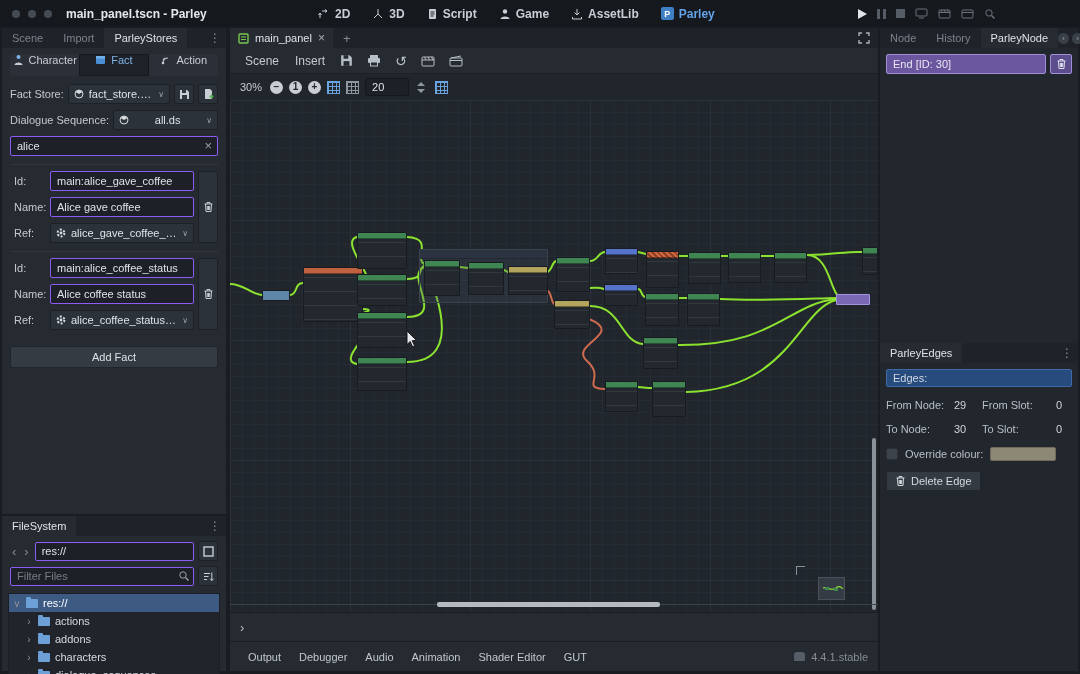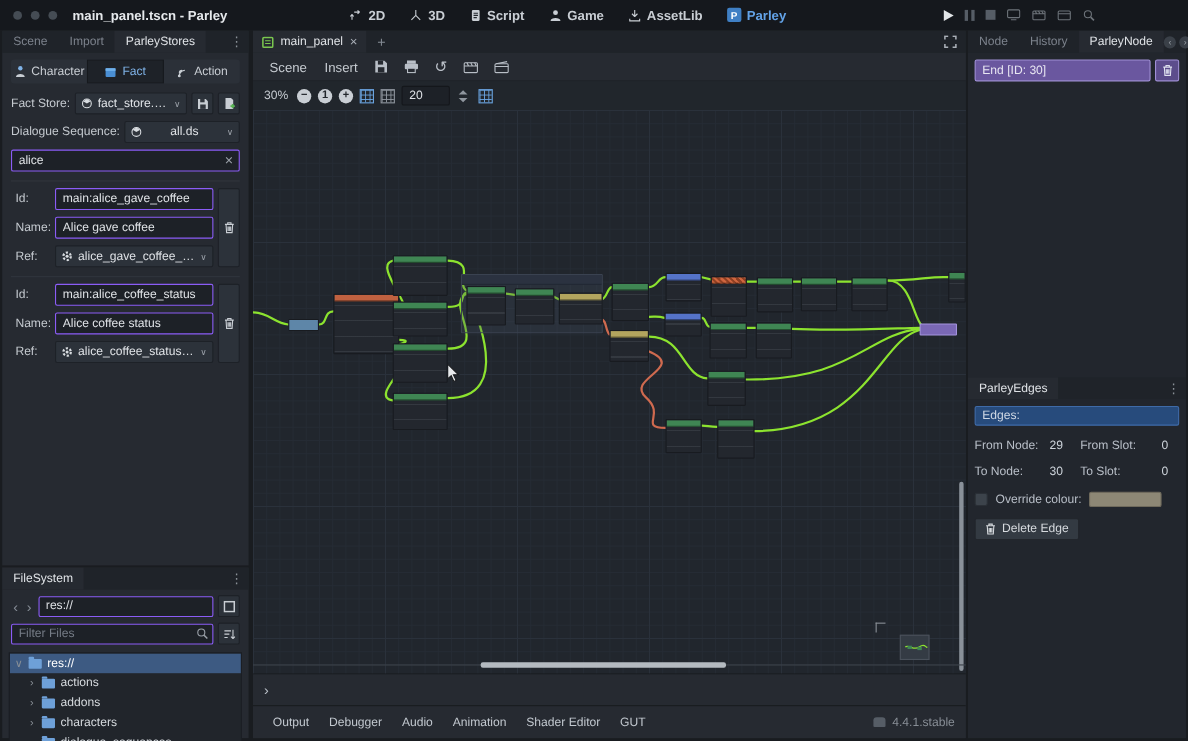--- a/index.html
+++ b/index.html
@@ -35,21 +35,21 @@
   .dim-ico { opacity:.75; }
   .renderer { color:#9ccf69; font-weight:bold; display:flex; gap:5px; align-items:center;margin-top:44px; }
   .renderer .chev { font-size:9px; color:#9ccf69; }
 
   
   #left-dock { position:absolute; left:2px; top:28px; width:224px; height:486px; background:#262a31; }
   #fs-dock  { position:absolute; left:2px; top:516px; width:224px; height:155px; background:#262a31; }
   .dock-body { padding:6px 8px; }
 
   .store-tabs { display:flex; background:#2b3038; border-radius:3px; overflow:hidden; margin-bottom:8px; }
-  .store-tab { flex:1; display:flex; align-items:center; justify-content:center; gap:5px; height:22px; color:#c8cdd3; }
+  .store-tab { flex:1; display:flex; align-items:flex-start; justify-content:center; gap:5px; height:22px; color:#c8cdd3; }
   .store-tab.active { background:#1e2228; color:#7fb2e6; box-shadow:inset 0 0 0 1px #16191d; }
 
   .frow { display:flex; align-items:center; gap:4px; margin-bottom:6px; }
   .frow .lbl { color:#c4c9cf; white-space:nowrap; }
   .dropdown { flex:1; display:flex; align-items:center; gap:5px; height:20px; background:#2c323a;
     border:1px solid #1d2127; border-radius:2px; padding:0 5px; color:#dfe2e6; min-width:0; }
   .dropdown .dd-text { flex:1; text-align:center; overflow:hidden; white-space:nowrap; text-overflow:ellipsis; }
   .dd-chev { color:#9aa0a8; font-size:8px; }
   .sq-btn { width:20px; height:20px; background:#2c323a; border:1px solid #1d2127; border-radius:2px; display:flex; align-items:center; justify-content:center; }
 
@@ -363,20 +363,21 @@
             <span class="dd-chev">∨</span>
           </div>
         </div>
         <div class="trash-col">
           <svg width="11" height="12" viewBox="0 0 11 12">
               <path d="M1.5,3 h8 M4,3 V1.5 h3 V3 M2.5,3 l0.5,7.5 h5 l0.5,-7.5 M4.3,5 v4 M5.5,5 v4 M6.7,5 v4" stroke="#c9ced4" fill="none"></path>
             </svg>
         </div>
       </div>
 
+      <div class="add-fact">Add Fact</div>
     </div>
   </div>
 
   <div id="fs-dock">
     <div class="tabbar">
       <div class="tab active">FileSystem</div>
       <div class="dots">⋮</div>
     </div>
     <div class="fs-nav">
       <span class="arr">‹</span>

